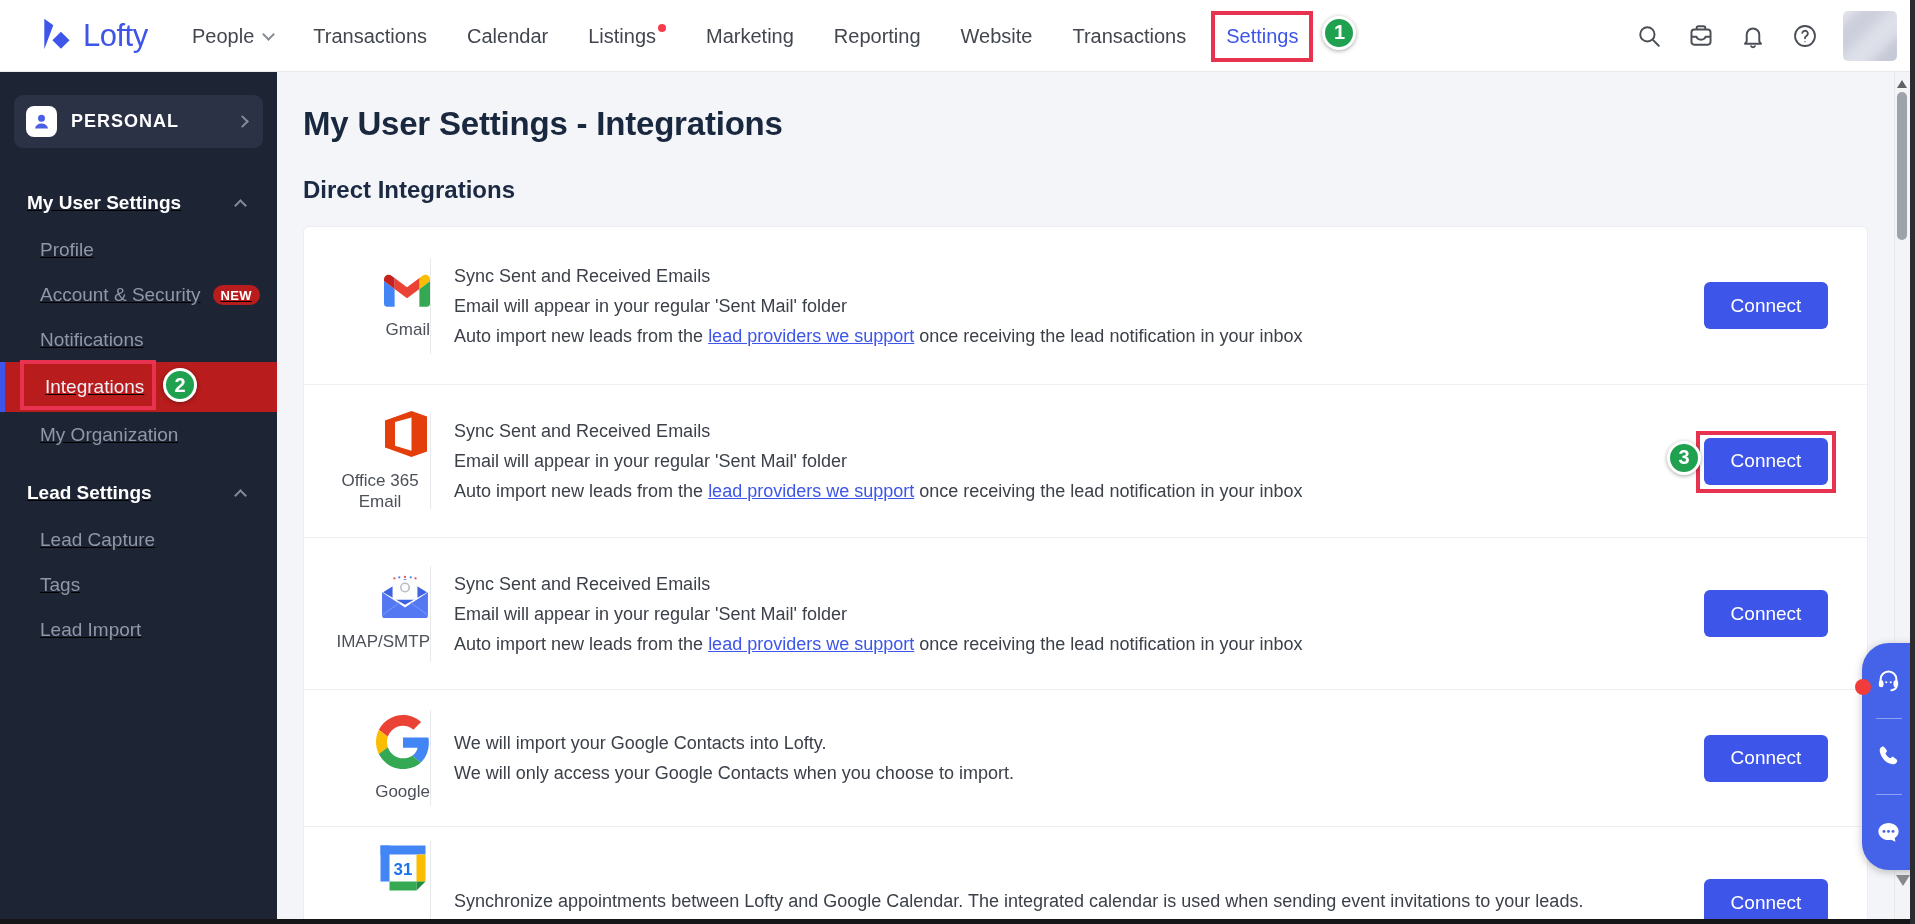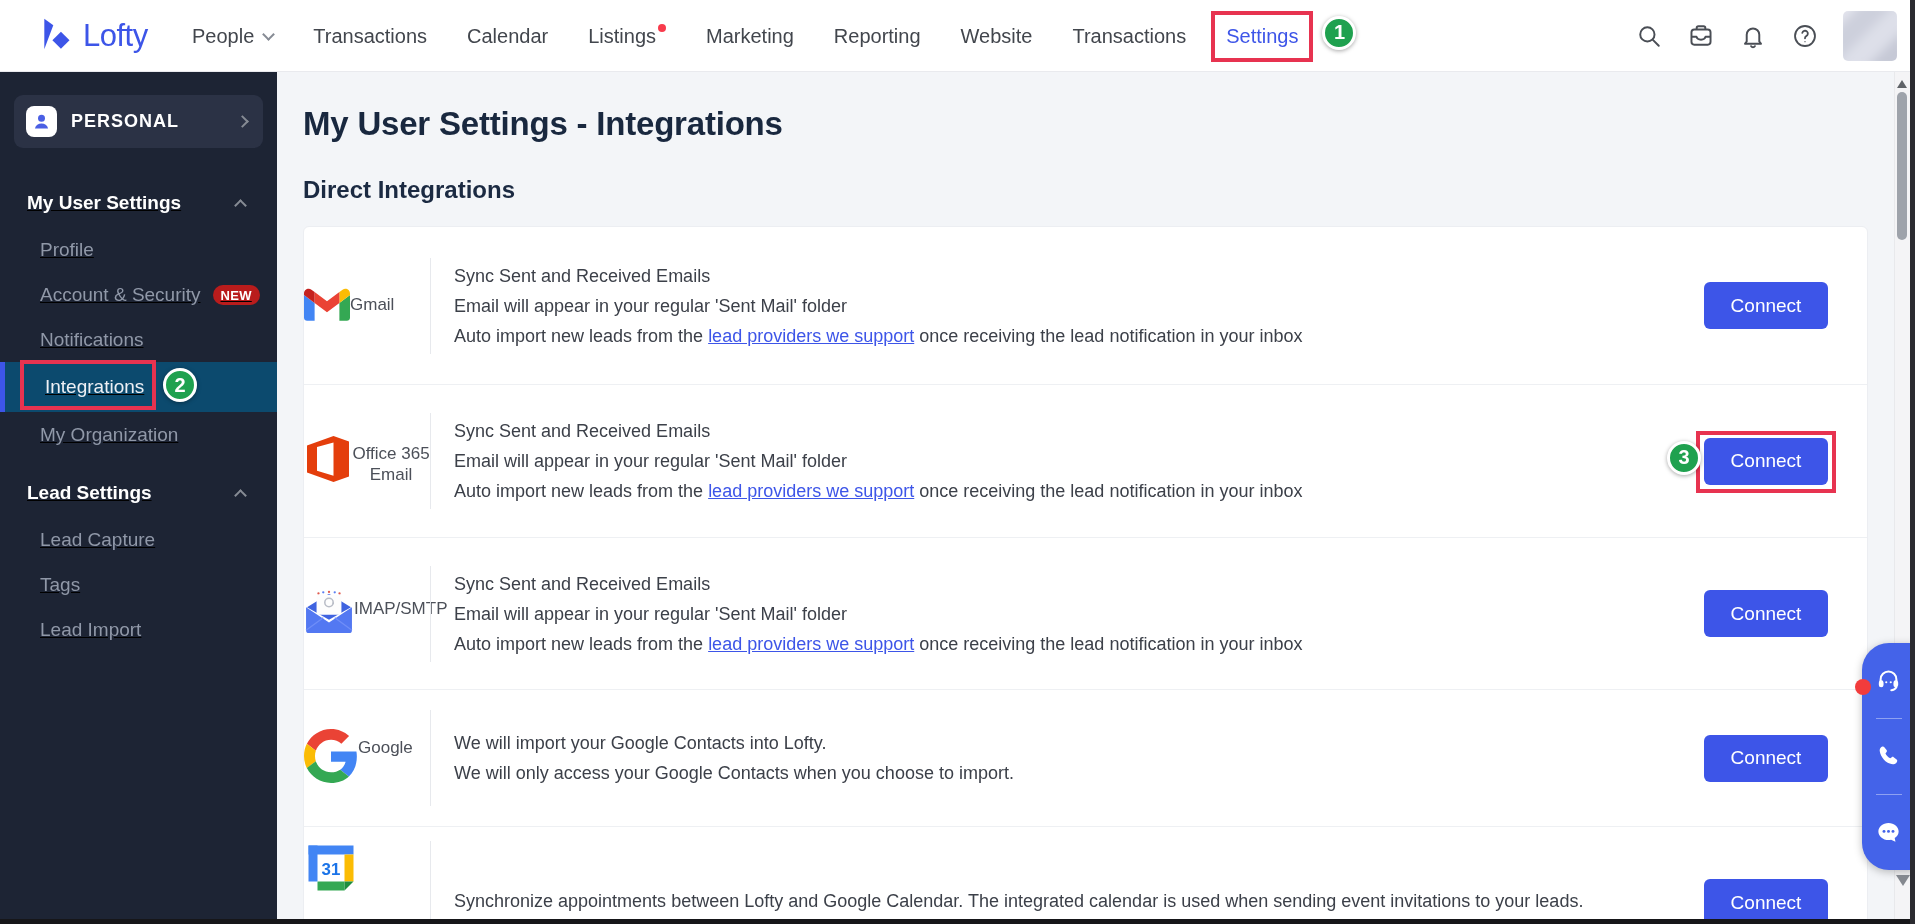--- a/index.html
+++ b/index.html
@@ -34,21 +34,21 @@
       display:flex; align-items:center; padding:0 16px 0 12px; cursor:pointer; }
   .personal-avatar { width:31px; height:31px; background:#fff; border-radius:8px; display:flex; align-items:center; justify-content:center; }
   .personal-avatar svg { width:21px; height:21px; }
   .personal-label { color:#fff; font-weight:bold; font-size:18px; letter-spacing:1px; margin-left:14px; flex:1; }
   .side-section { margin-top:18px;text-decoration:underline; }
   .side-section.first { margin-top:37px; }
   .side-title { height:36px; display:flex; align-items:center; justify-content:space-between;
       padding:0 32px 0 27px; color:#ffffff; font-weight:bold; font-size:19px; cursor:pointer; margin-bottom:6px; }
   .side-item { position:relative; height:45px; display:flex; align-items:center; padding-left:40px;
       color:#9098a8; font-size:19px; cursor:pointer; }
-  .side-item.active { background:#0c4a6e; color:#eef0f5; height:50px;padding-left:45px; }
+  .side-item.active { background:#b91c1c; color:#eef0f5; height:50px;padding-left:45px; }
   .side-item.active::before { content:""; position:absolute; left:0; top:0; bottom:0; width:5px; background:#3d55e8; }
   .badge-new { background:#b91c1c; color:#fff; font-size:13px; font-weight:bold; border-radius:10px;
       padding:3px 8px 2px; margin-left:12px; letter-spacing:0.3px; }
 
   
   .ann-frame { position:absolute; border:4px solid #e73350; pointer-events:none; z-index:40; }
   .ann-badge { position:absolute; width:34px; height:34px; border:3px solid #fff; border-radius:50%;
       background:#1fa14f; color:#fff; font-weight:bold; font-size:20px; display:flex; align-items:center;
       justify-content:center; box-shadow:0 1px 4px rgba(0,0,0,.35); z-index:41; pointer-events:none; }
   .nav-frame { left:-15px; right:-15px; top:-14px; bottom:-14px; }
@@ -59,21 +59,21 @@
   .btn-badge { right:calc(100% + 3px); top:3px; }
 
   
   .content { position:absolute; left:277px; top:72px; right:0; bottom:0; overflow:hidden; background:#f3f5f8; }
   .content h1 { margin:33px 0 0 26px; font-size:33px; color:#19283f; letter-spacing:-0.2px; }
   .content h2 { margin:33px 0 0 26px; font-size:24px; color:#1b2a42; }
   .panel { margin:22px 0 0 26px; width:1565px; background:#fff; border:1px solid #eceef2;
       border-radius:6px 6px 0 0; }
   .row { display:flex; align-items:center; border-bottom:1px solid #eef0f3; }
   .row:last-child { border-bottom:none; }
-  .icon-col { width:126px; display:flex; align-items:flex-start; }
+  .icon-col { width:126px; display:flex; flex-direction:column; align-items:flex-end; }
   .int-label { margin-top:8px; font-size:17px; color:#4c5059; text-align:center; max-width:100px; line-height:21px; }
   .vdiv { width:1px; height:96px; background:#e7e9ed; }
   .text-col { flex:1; padding-left:23px; font-size:18px; color:#3c4049; line-height:30px; }
   .text-col a { color:#3d55e8; text-decoration:underline; cursor:pointer; }
   .btn-col { margin-left:auto; padding-right:39px; position:relative; }
   .btn-wrap { position:relative; }
   .connect-btn { width:124px; height:47px; background:#3d55e8; color:#fff; font-size:19px;
       font-family:inherit; border:none; border-radius:6px; cursor:pointer; }
   .row.clipped { align-items:flex-start; }
   .row.clipped .icon-col { padding-top:14px; }

